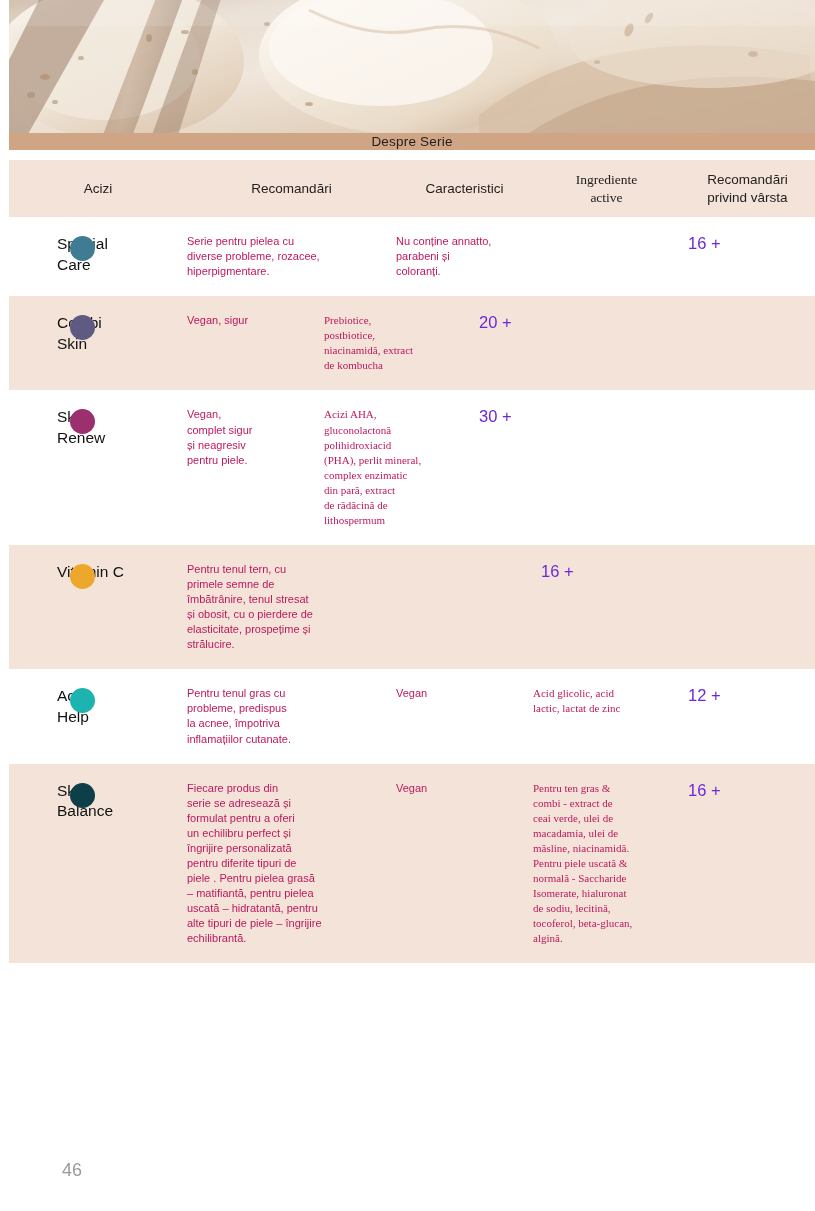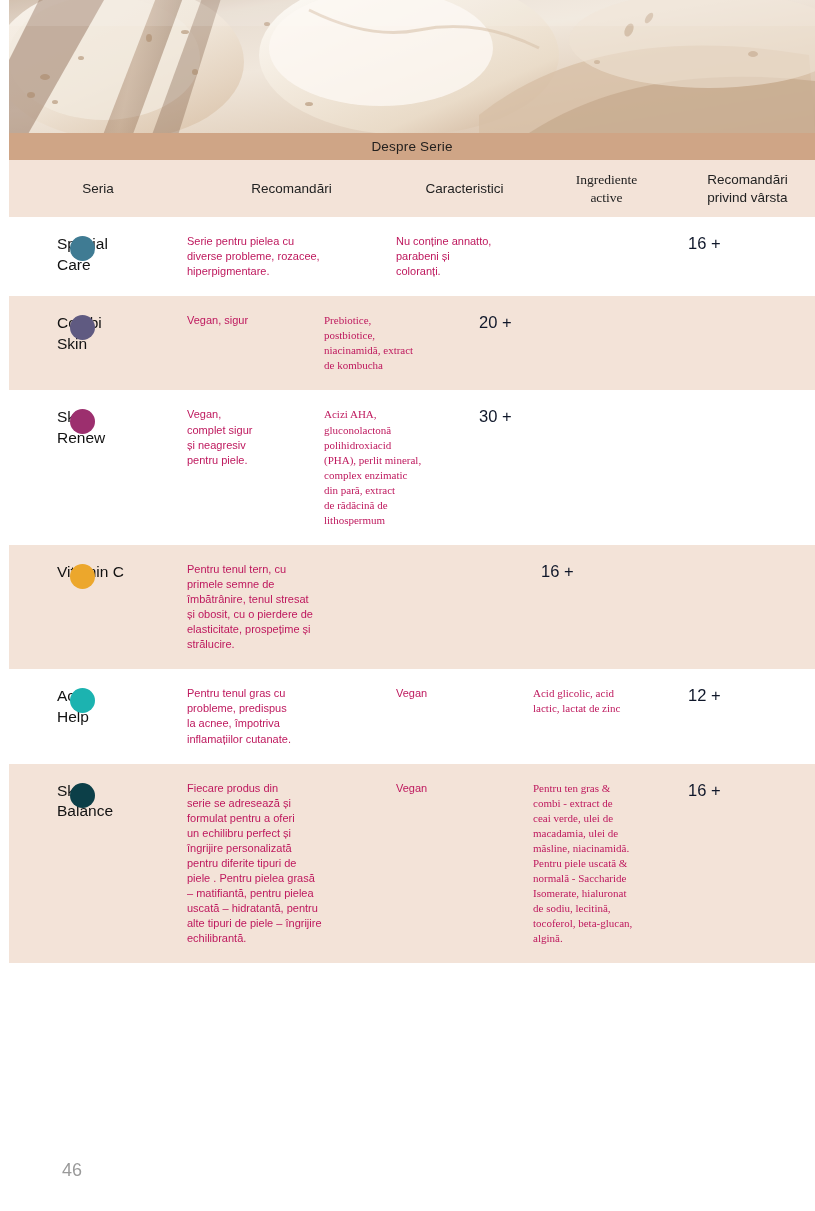--- a/index.html
+++ b/index.html
@@ -15,21 +15,21 @@
   
   .hero{
     position:absolute;left:9px;top:0;width:806px;height:133px;
     overflow:hidden;
     background:#e2cfbe;
   }
   .hero svg{display:block;width:100%;height:100%;}
 
   
   .titlebar{
-    position:absolute;left:9px;top:133px;width:806px;height:27px;
+    position:absolute;left:9px;top:133px;width:806px;height:17px;
     background:#cfa586;
     display:flex;align-items:center;justify-content:center;
   }
   .titlebar .t{
     font-size:13.5px;color:#23201e;letter-spacing:.2px;
   }
 
   
   .table{
     position:absolute;left:9px;top:160px;width:806px;
@@ -63,21 +63,21 @@
   }
   .sname{
     font-size:15.5px;line-height:1.34;color:#121212;
     padding-left:0;
   }
   .ctext{
     font-size:11px;line-height:1.37;color:#be185d;
     white-space:pre-line;
   }
   .age{
-    font-size:16.5px;line-height:1.2;color:#0f172a;text-align:left;
+    font-size:16.5px;line-height:1.2;color:#6d28d9;text-align:left;
   }
   .seriawrap{position:relative;min-height:25px;}
 
   
   .pagenum{
     position:absolute;left:62px;top:1160px;
     font-size:18px;color:#9a9a9a;
   }
 </style>
 </head>
@@ -152,21 +152,21 @@
     </svg>
   </div>
 
   <div class="titlebar">
     <span class="t">Despre Serie</span>
   </div>
 
   <div class="table">
 
     <div class="row head">
-      <div class="c-seria hc">Seria</div>
+      <div class="c-seria hc">Acizi</div>
       <div class="c-rec hc">Recomandări</div>
       <div class="c-car hc">Caracteristici</div>
       <div class="c-ing hc" style="white-space:pre-line">Ingrediente
 active</div>
       <div class="c-age hc" style="white-space:pre-line">Recomandări
 privind vârsta</div>
     </div>
 
     <div class="row body plain">
       <div class="c-seria">

